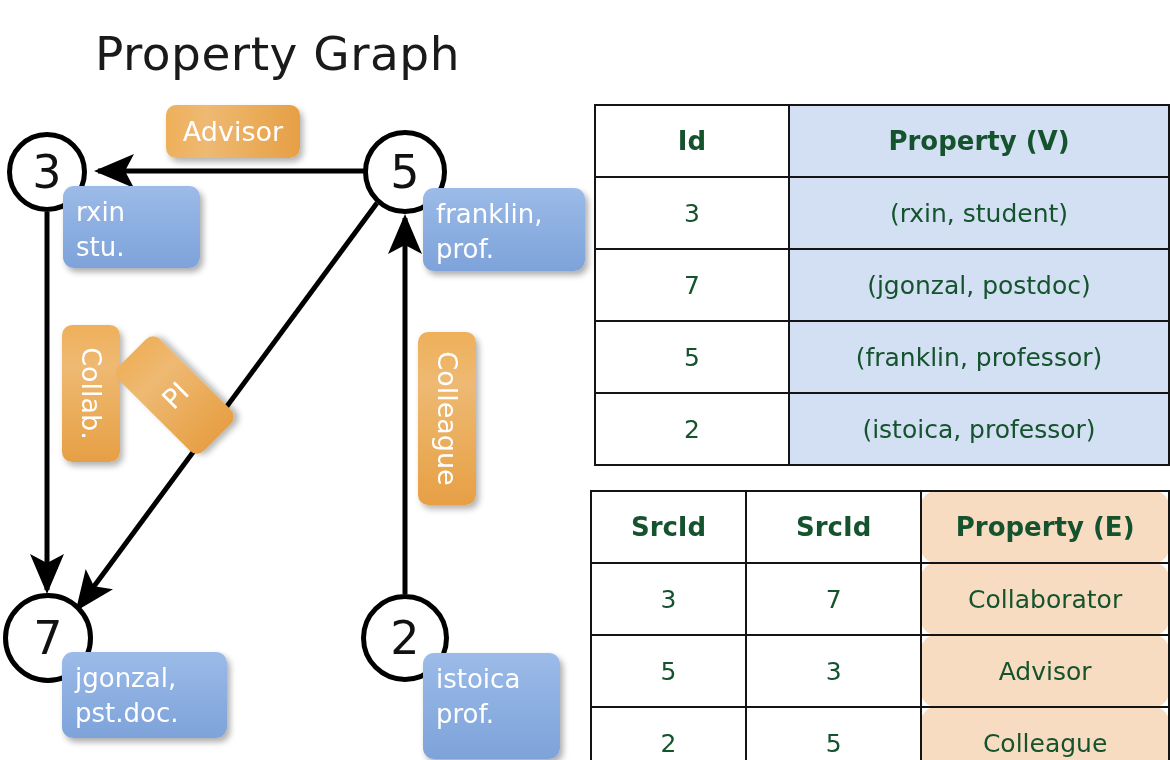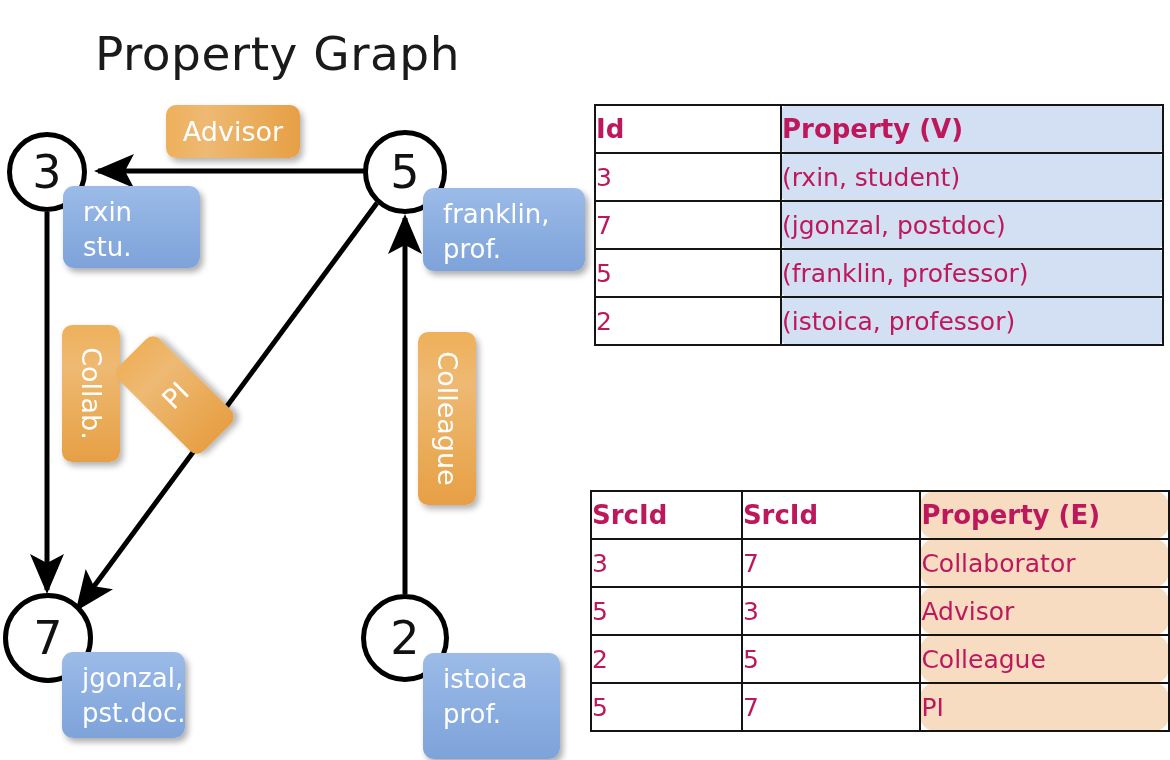--- a/index.html
+++ b/index.html
@@ -43,21 +43,21 @@
   }
 
   .prop-box{
     position:absolute;
     border-radius:11px;
     background:linear-gradient(180deg,#9cbbe8 0%,#8fb1e2 40%,#7ea3da 100%);
     box-shadow:3px 4px 6px rgba(0,0,0,0.33);
     color:#ffffff;
     font-size:26px;
     line-height:1.34;
-    padding:9px 0 0 20px;
+    padding:9px 0 0 13px;
     box-sizing:border-box;
     z-index:8;
     font-family:"DejaVu Sans", sans-serif;
   }
   .prop-box span{display:block;}
 
   .edge-label{
     position:absolute;
     border-radius:10px;
     background:linear-gradient(90deg,#eeb05a 0%,#eeb973 30%,#e9a954 75%,#e79f45 100%);
@@ -79,34 +79,34 @@
 
   
   table.grid{
     position:absolute;
     border-collapse:collapse;
     table-layout:fixed;
     font-family:"DejaVu Sans", sans-serif;
   }
   table.grid td{
     border:2px solid #141414;
-    text-align:left;
+    text-align:center;
     font-size:25px;
-    color:#be185d;
-    padding:0;
+    color:#14532d;
+    padding:12px;
     height:46px;
     vertical-align:middle;
   }
   table.grid td.hdr{font-weight:700;font-size:26px;}
   td.blue{background:#d3dff2;}
   td.peach{background:#f7dcc2;border-radius:15px;}
 
   #vertex-table{left:594px;top:104px;}
   #vertex-table td.c-id{width:184px;background:#fff;}
-  #vertex-table td.c-prop{width:380px;border-radius:7px;}
+  #vertex-table td.c-prop{width:380px;}
 
   #edge-table{left:590px;top:490px;}
   #edge-table td.c-src{width:150px;background:#fff;}
   #edge-table td.c-dst{width:178px;background:#fff;}
   #edge-table td.c-eprop{width:248px;}
 </style>
 </head>
 <body>
 
 <div class="panel" id="graph-area">
@@ -143,21 +143,21 @@
   </div>
 
   <div class="prop-box" style="left:63px;top:186px;width:137px;height:82px;">
     <span>rxin</span>
     <span>stu.</span>
   </div>
   <div class="prop-box" style="left:423px;top:188px;width:162px;height:83px;">
     <span>franklin,</span>
     <span>prof.</span>
   </div>
-  <div class="prop-box" style="left:62px;top:652px;width:123px;height:86px;">
+  <div class="prop-box" style="left:62px;top:652px;width:165px;height:86px;">
     <span>jgonzal,</span>
     <span>pst.doc.</span>
   </div>
   <div class="prop-box" style="left:423px;top:653px;width:137px;height:106px;">
     <span>istoica</span>
     <span>prof.</span>
   </div>
 
   <div class="edge-label" style="left:166px;top:105px;width:134px;height:53px;">
     <span>Advisor</span>

